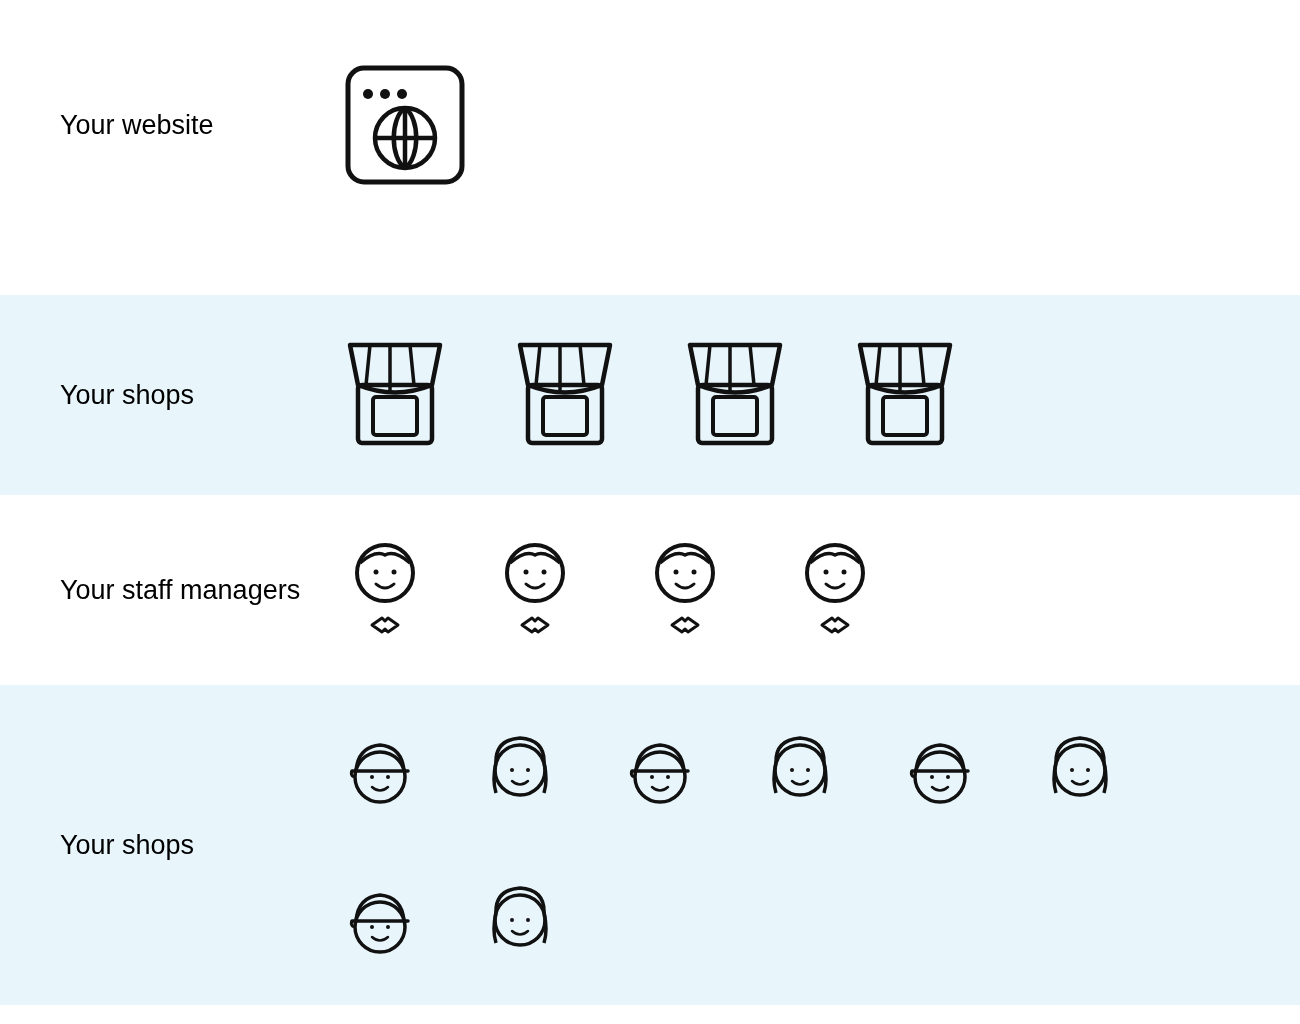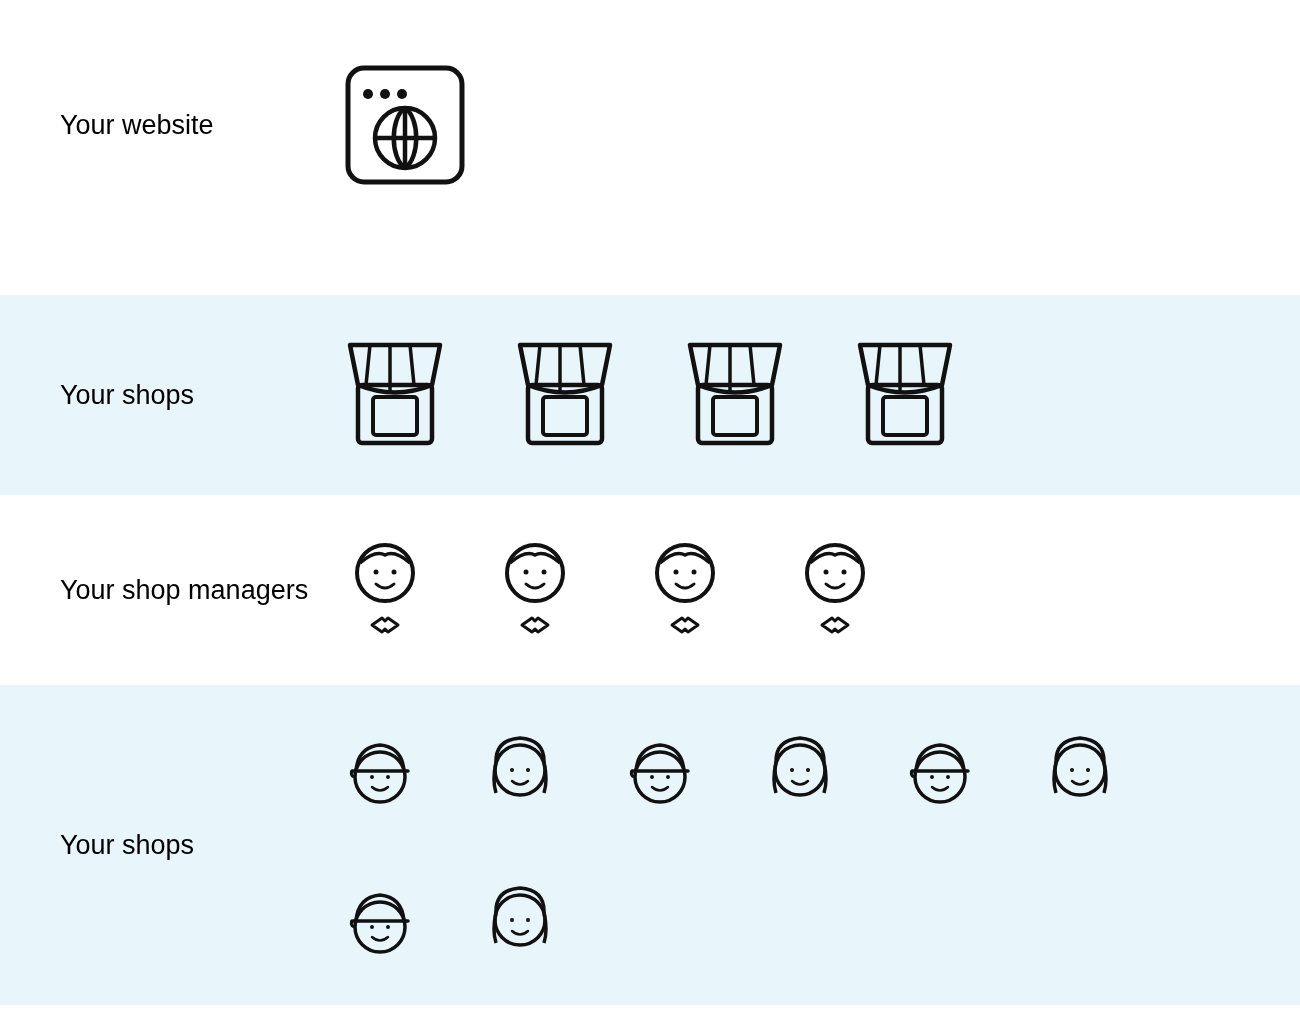--- a/index.html
+++ b/index.html
@@ -131,21 +131,21 @@
         <line x1="50" y1="10" x2="50" y2="55" stroke="#111" stroke-width="3.5"></line>
         <line x1="70" y1="10" x2="74" y2="50" stroke="#111" stroke-width="3.5"></line>
         <rect x="18" y="50" width="74" height="58" rx="4" stroke="#111" stroke-width="4.5" fill="none"></rect>
         <rect x="33" y="62" width="44" height="38" rx="3" stroke="#111" stroke-width="4" fill="none"></rect>
       </svg>
     </div>
   </div>
 </div>
 
 <div class="section">
-  <span class="section-label">Your shop managers</span>
+  <span class="section-label">Your staff managers</span>
   <div class="icons-row">
 
     <div class="icon-wrap">
       <svg width="90" height="110" viewBox="0 0 90 110" fill="none" xmlns="http://www.w3.org/2000/svg">
 
         <circle cx="45" cy="38" r="28" stroke="#111" stroke-width="4" fill="none"></circle>
 
         <path d="M20 28 Q35 15 45 20 Q55 15 70 28" stroke="#111" stroke-width="3.5" fill="none"></path>
 
         <circle cx="36" cy="37" r="2.5" fill="#111"></circle>

